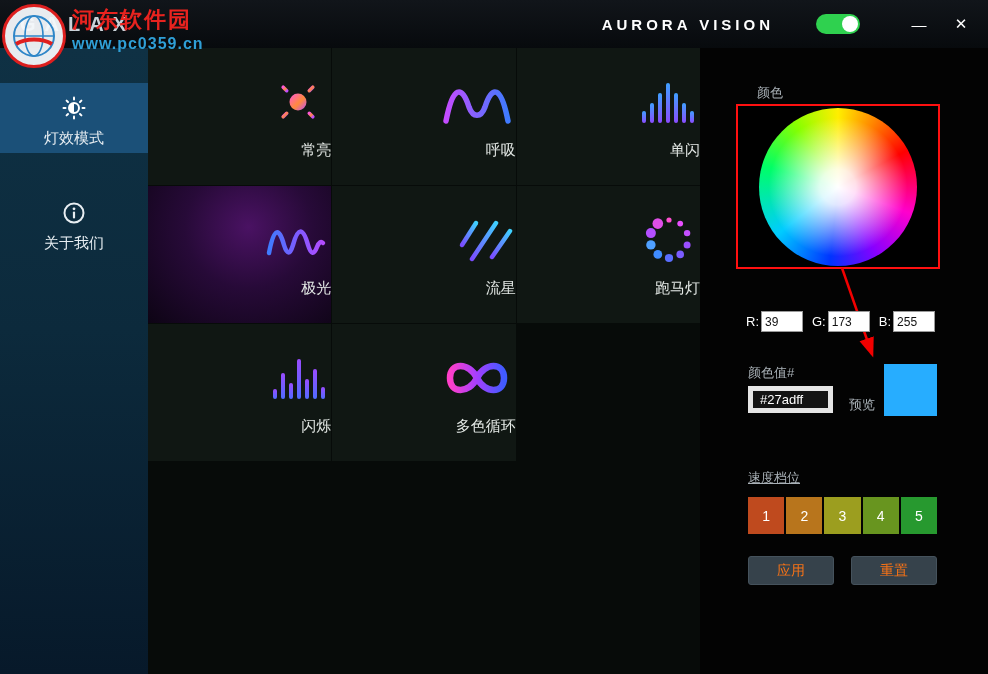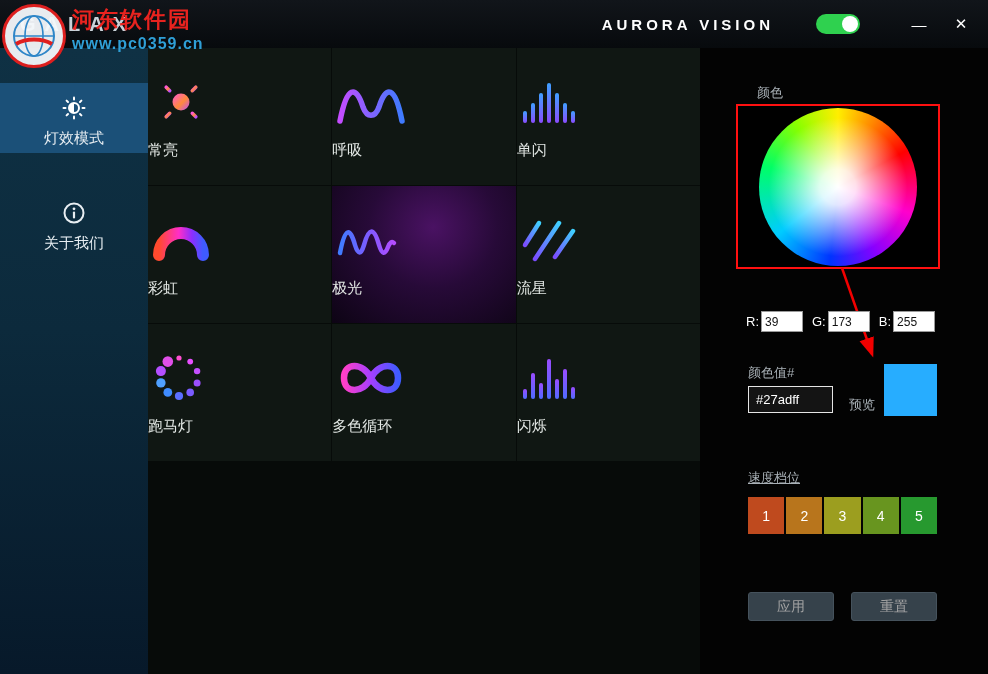--- a/index.html
+++ b/index.html
@@ -24,21 +24,21 @@
   .sidebar { width:148px; background:linear-gradient(180deg,#0f3144 0%,#0c2a3c 45%,#07192a 100%); }
   .side-item { text-align:center; color:#e8eef2; font-size:15px; cursor:pointer; }
   .side-item .sicon { display:block; margin:0 auto 8px; width:26px; height:26px; }
   .side-item.s1 { height:102px; padding-top:28px; background:#0e3145; }
   .side-item.s2 { height:70px; margin-top:35px; padding-top:12px; background:#1b5078; }
   .side-item.s3 { height:70px; margin-top:35px; padding-top:12px; }
 
   
   .grid { flex:1; background:#070b09; display:grid; grid-template-columns:repeat(3,1fr);
           grid-auto-rows:137px; gap:1px; align-content:start; }
-  .cell { background:#101713; display:flex; flex-direction:column; align-items:flex-start; justify-content:center; cursor:pointer; }
+  .cell { background:#101713; display:flex; flex-direction:column; align-items:flex-end; justify-content:center; cursor:pointer; }
   .cell .mode-label { color:#e3e8e5; font-size:15px; margin-top:10px; }
   .cell.selected { background:radial-gradient(ellipse at 55% 30%, #4a1263 0%, #270a38 45%, #0d0414 100%); }
   .cell.empty { background:transparent; cursor:default; }
   .mode-icon { height:58px; display:flex; align-items:center; justify-content:center; }
 
   
   .panel { width:288px; background:#030303; position:relative; }
   .plabel { position:absolute; color:#a9b1b7; font-size:13px; }
   .wheel-box { position:absolute; left:36px; top:56px; width:204px; height:165px;
                border:2px solid #ff1010; background:#000; display:flex; align-items:center; justify-content:center; }
@@ -46,27 +46,27 @@
     background:
       radial-gradient(circle at 50% 50%, rgba(255,255,255,1) 0%, rgba(255,255,255,0.88) 16%, rgba(255,255,255,0) 62%),
       conic-gradient(#ffee00 0deg,#ff8800 28deg,#ff0000 62deg,#ff00cc 110deg,#8800ff 150deg,#0033ff 186deg,#00ccff 232deg,#00ff66 286deg,#88ff00 326deg,#ffee00 360deg);
     cursor:crosshair; }
   .anno-arrow { position:absolute; left:128px; top:212px; pointer-events:none; }
   .rgb-row { position:absolute; left:46px; top:263px; width:192px; display:flex; gap:9px; align-items:center; }
   .rgb-group { display:flex; align-items:center; }
   .rgb-group label { color:#ffffff; font-size:13px; margin-right:2px; }
   .rgb-input { width:42px; height:21px; background:#fff; border:1px solid #9a9a9a; color:#111; font-size:12px; padding:1px 3px; font-family:inherit; }
   .hex-input { position:absolute; left:48px; top:338px; width:85px; height:27px; background:#141414;
-               border:1px solid #e5e5e5; color:#fff; font-size:13px; padding-left:7px; font-family:inherit; }
+               border:5px solid #e5e5e5; color:#fff; font-size:13px; padding-left:7px; font-family:inherit; }
   .swatch { position:absolute; left:184px; top:316px; width:53px; height:52px; }
   .speed-row { position:absolute; left:48px; top:449px; width:189px; display:flex; gap:2px; }
   .speed-btn { flex:1; height:37px; display:flex; align-items:center; justify-content:center;
                color:#fff; font-size:14px; cursor:pointer; border:none; font-family:inherit; }
-  .action-btn { position:absolute; top:544px; width:86px; height:29px; background:#36424b; border:1px solid #45525c;
-                border-radius:3px; color:#a3a3a3; font-size:14px; cursor:pointer; font-family:inherit; }
+  .action-btn { position:absolute; top:508px; width:86px; height:29px; background:#36424b; border:1px solid #45525c;
+                border-radius:3px; color:#f97316; font-size:14px; cursor:pointer; font-family:inherit; }
   .apply { left:48px; } .reset { left:151px; }
 
   
   .watermark { position:absolute; left:2px; top:4px; display:flex; align-items:flex-start; z-index:50; }
   .wm-badge { width:64px; height:64px; border:3px solid #dd1f1f; border-radius:50%; background:rgba(244,248,251,0.95);
               display:flex; align-items:center; justify-content:center; }
   .wm-texts { margin-left:6px; padding-top:4px; }
   .wm-name { color:#e8231f; font-size:22px; font-weight:bold; letter-spacing:2px; line-height:1.1; }
   .wm-url { color:#2f9fd6; font-size:16px; font-weight:bold; letter-spacing:1px; margin-top:3px; }
 </style>
@@ -181,36 +181,20 @@
               <rect x="38" y="20" width="4" height="30" rx="2"></rect>
                 <rect x="46" y="30" width="4" height="20" rx="2"></rect>
               <rect x="54" y="38" width="4" height="12" rx="2"></rect>
             </g>
           </svg>
         </span>
         <span class="mode-label">单闪</span>
       </div>
 
 
-      <div class="cell">
-        <span class="mode-icon">
-          <svg width="66" height="58" viewBox="0 0 66 58">
-            <defs>
-                <linearGradient id="gRB" x1="0" y1="0" x2="1" y2="0">
-              <stop offset="0" stop-color="#ff4a2e"></stop>
-                  <stop offset="0.45" stop-color="#ff2ec8"></stop>
-              <stop offset="0.75" stop-color="#8c2eff"></stop>
-                  <stop offset="1" stop-color="#3f5bff"></stop>
-            </linearGradient>
-              </defs>
-            <path d="M11 44 A22 22 0 0 1 55 44" fill="none" stroke="url(#gRB)" stroke-width="12" stroke-linecap="round"></path>
-          </svg>
-        </span>
-        <span class="mode-label">彩虹</span>
-      </div>
 
       <div class="cell selected">
         <span class="mode-icon">
           <svg width="70" height="58" viewBox="0 0 70 58">
             <defs>
                 <linearGradient id="gAu" x1="0" y1="0" x2="1" y2="0">
               <stop offset="0" stop-color="#3f7bff"></stop>
                   <stop offset="0.5" stop-color="#7a5cff"></stop>
                   <stop offset="1" stop-color="#b44cff"></stop>
             </linearGradient>
@@ -258,55 +242,55 @@
             <circle cx="12.9" cy="33.9" r="4.7" fill="#4fa0ff"></circle>
             <circle cx="12.9" cy="22.1" r="5.0" fill="#b44fff"></circle>
             <circle cx="19.8" cy="12.6" r="5.3" fill="#e04fe8"></circle>
           </svg>
         </span>
         <span class="mode-label">跑马灯</span>
       </div>
 
       <div class="cell">
         <span class="mode-icon">
-          <svg width="78" height="52" viewBox="0 0 78 52">
-            <defs>
-                <linearGradient id="gInf" x1="0" y1="0" x2="1" y2="0">
-              <stop offset="0" stop-color="#ff3fc8"></stop>
-                  <stop offset="0.5" stop-color="#a43fff"></stop>
-                  <stop offset="1" stop-color="#3f5bff"></stop>
-            </linearGradient>
-              </defs>
-            <path d="M39 26 C31 10 12 10 12 26 C12 42 31 42 39 26 C47 10 66 10 66 26 C66 42 47 42 39 26" fill="none" stroke="url(#gInf)" stroke-width="6.5"></path>
-          </svg>
-        </span>
-        <span class="mode-label">多色循环</span>
-      </div>
-
-      <div class="cell">
-        <span class="mode-icon">
           <svg width="64" height="58" viewBox="0 0 64 58">
             <defs>
                 <linearGradient id="gFl" x1="0" y1="1" x2="0" y2="0">
               <stop offset="0" stop-color="#4f6bff"></stop>
                   <stop offset="1" stop-color="#9a4cff"></stop>
             </linearGradient>
               </defs>
             <g fill="url(#gFl)">
               <rect x="6" y="40" width="4" height="10" rx="2"></rect>
                 <rect x="14" y="24" width="4" height="26" rx="2"></rect>
               <rect x="22" y="34" width="4" height="16" rx="2"></rect>
                 <rect x="30" y="10" width="4" height="40" rx="2"></rect>
               <rect x="38" y="30" width="4" height="20" rx="2"></rect>
                 <rect x="46" y="20" width="4" height="30" rx="2"></rect>
               <rect x="54" y="38" width="4" height="12" rx="2"></rect>
             </g>
           </svg>
         </span>
         <span class="mode-label">闪烁</span>
+      </div>
+
+      <div class="cell">
+        <span class="mode-icon">
+          <svg width="78" height="52" viewBox="0 0 78 52">
+            <defs>
+                <linearGradient id="gInf" x1="0" y1="0" x2="1" y2="0">
+              <stop offset="0" stop-color="#ff3fc8"></stop>
+                  <stop offset="0.5" stop-color="#a43fff"></stop>
+                  <stop offset="1" stop-color="#3f5bff"></stop>
+            </linearGradient>
+              </defs>
+            <path d="M39 26 C31 10 12 10 12 26 C12 42 31 42 39 26 C47 10 66 10 66 26 C66 42 47 42 39 26" fill="none" stroke="url(#gInf)" stroke-width="6.5"></path>
+          </svg>
+        </span>
+        <span class="mode-label">多色循环</span>
       </div>
 
       <div class="cell empty"></div>
       <div class="cell empty"></div>
     </main>
 
     <section class="panel">
       <div class="plabel" style="left:57px; top:36px;">颜色</div>
 
       <div class="wheel-box">

